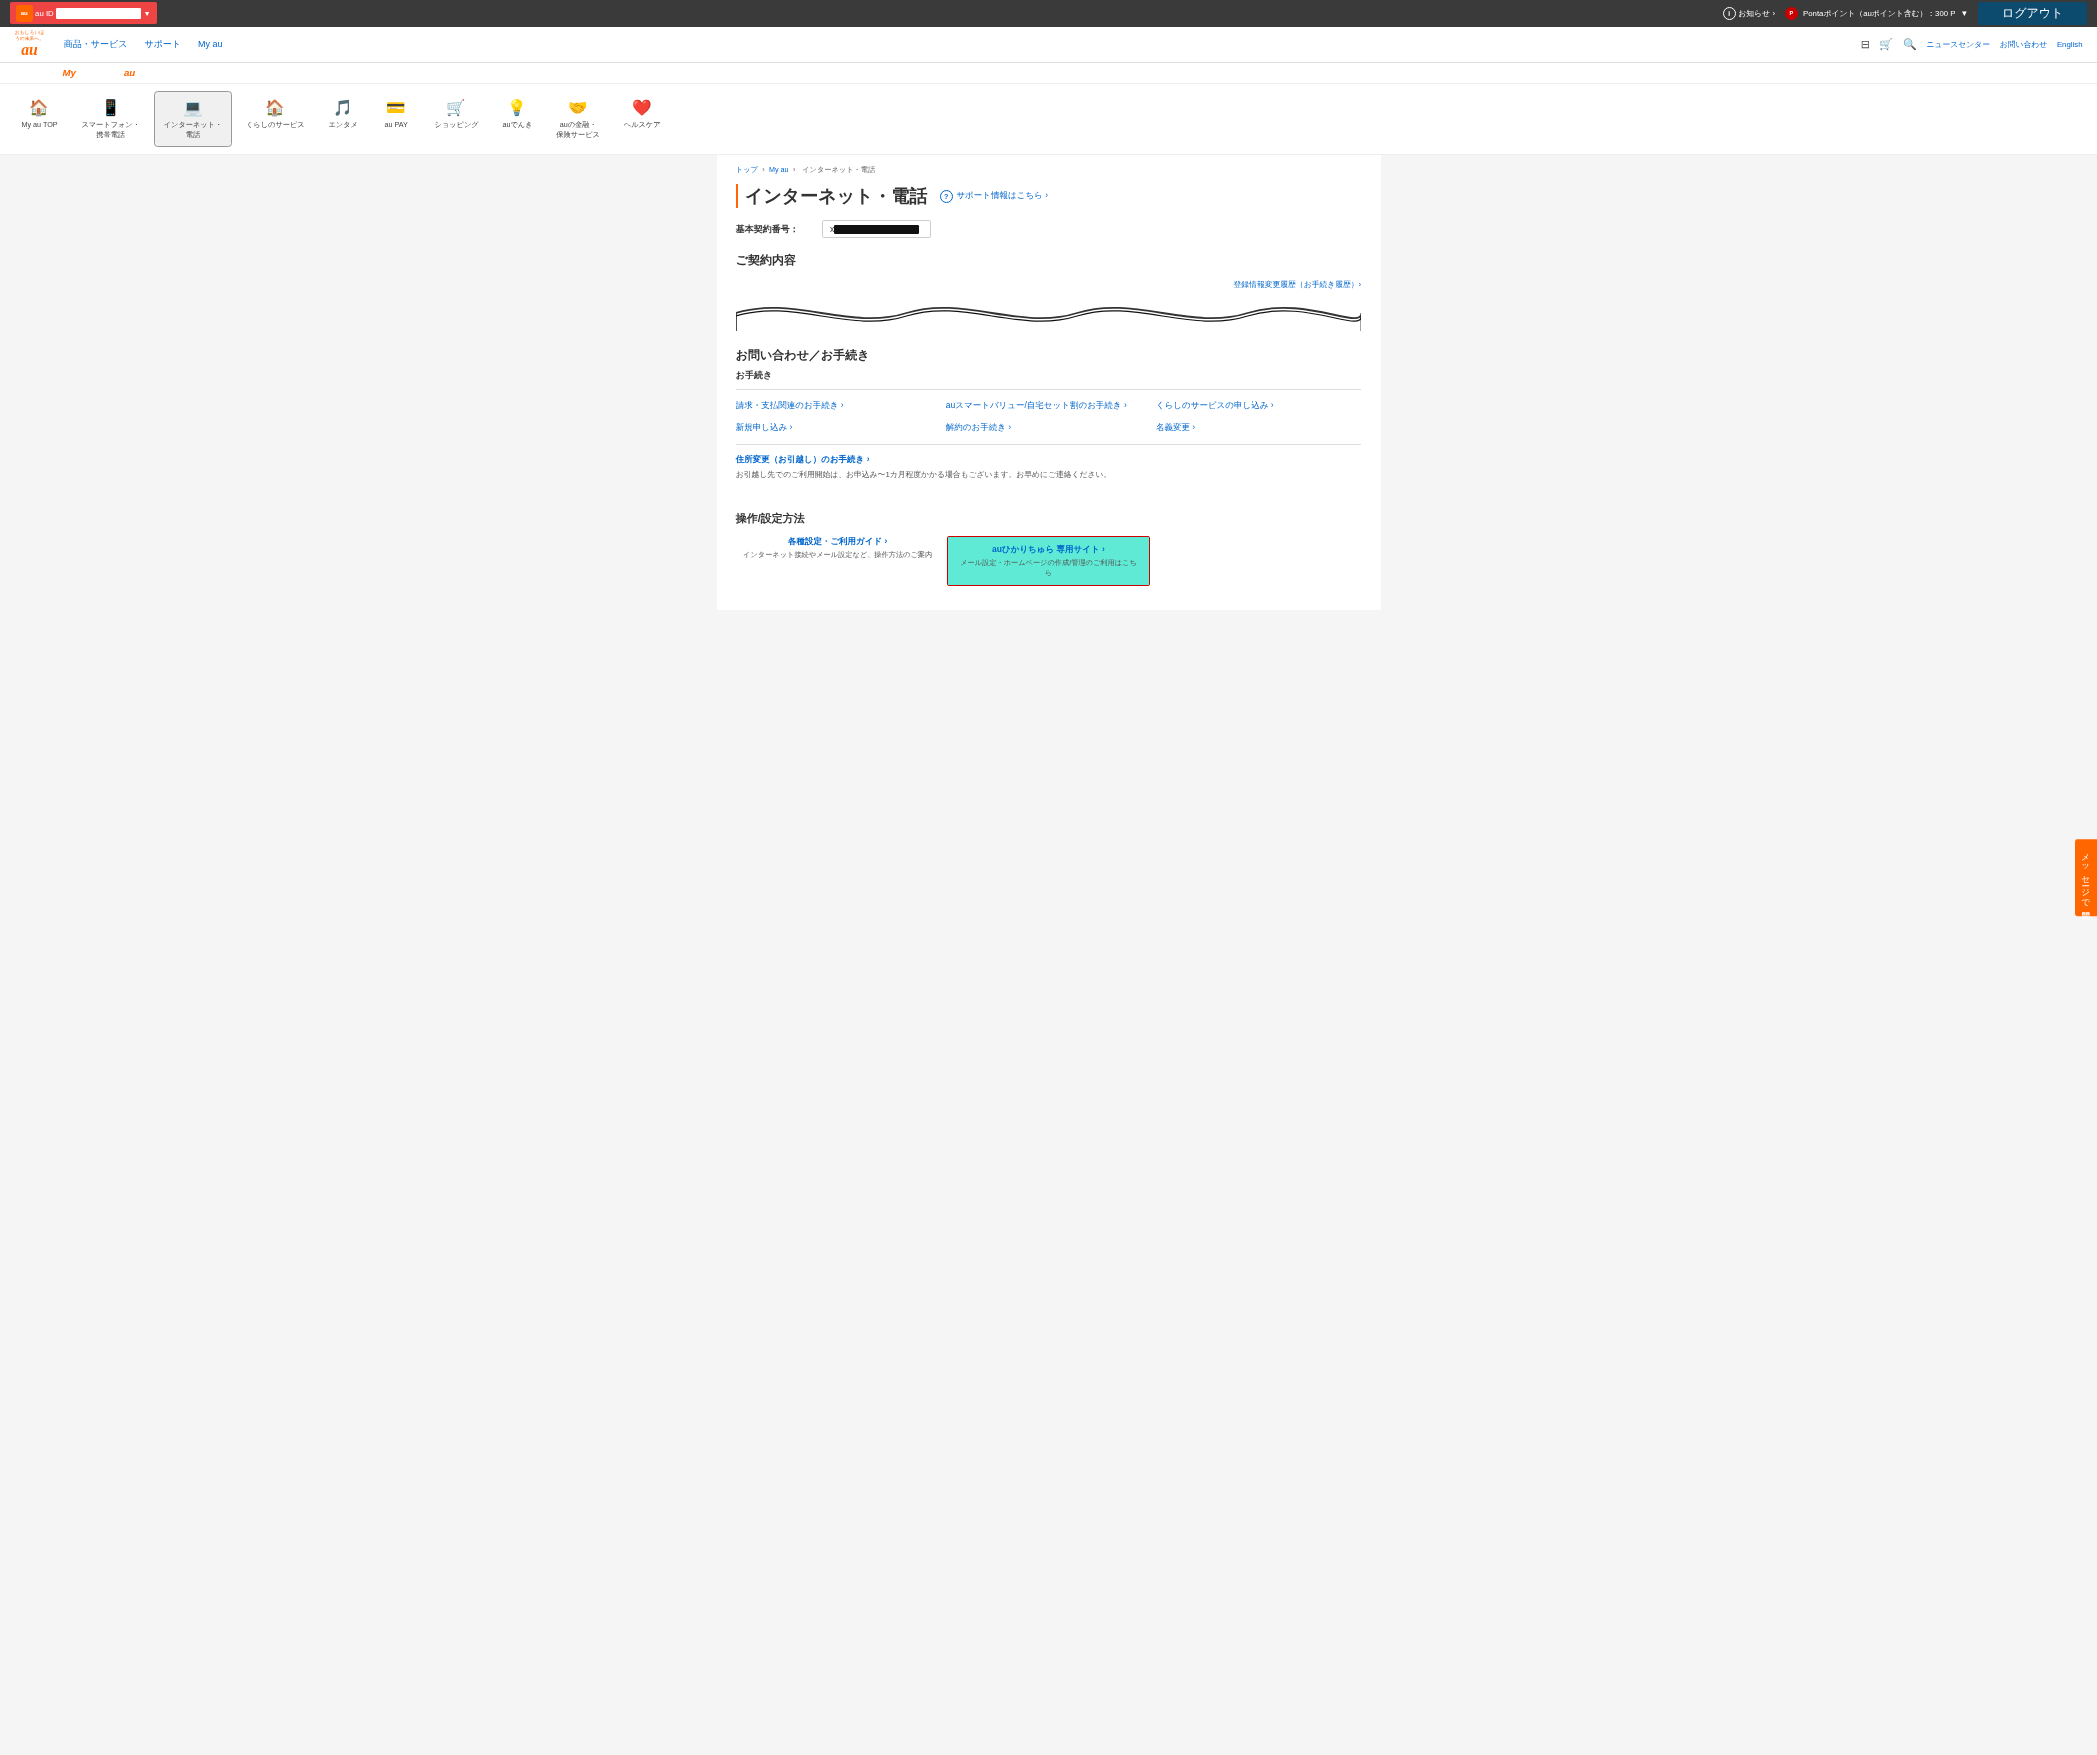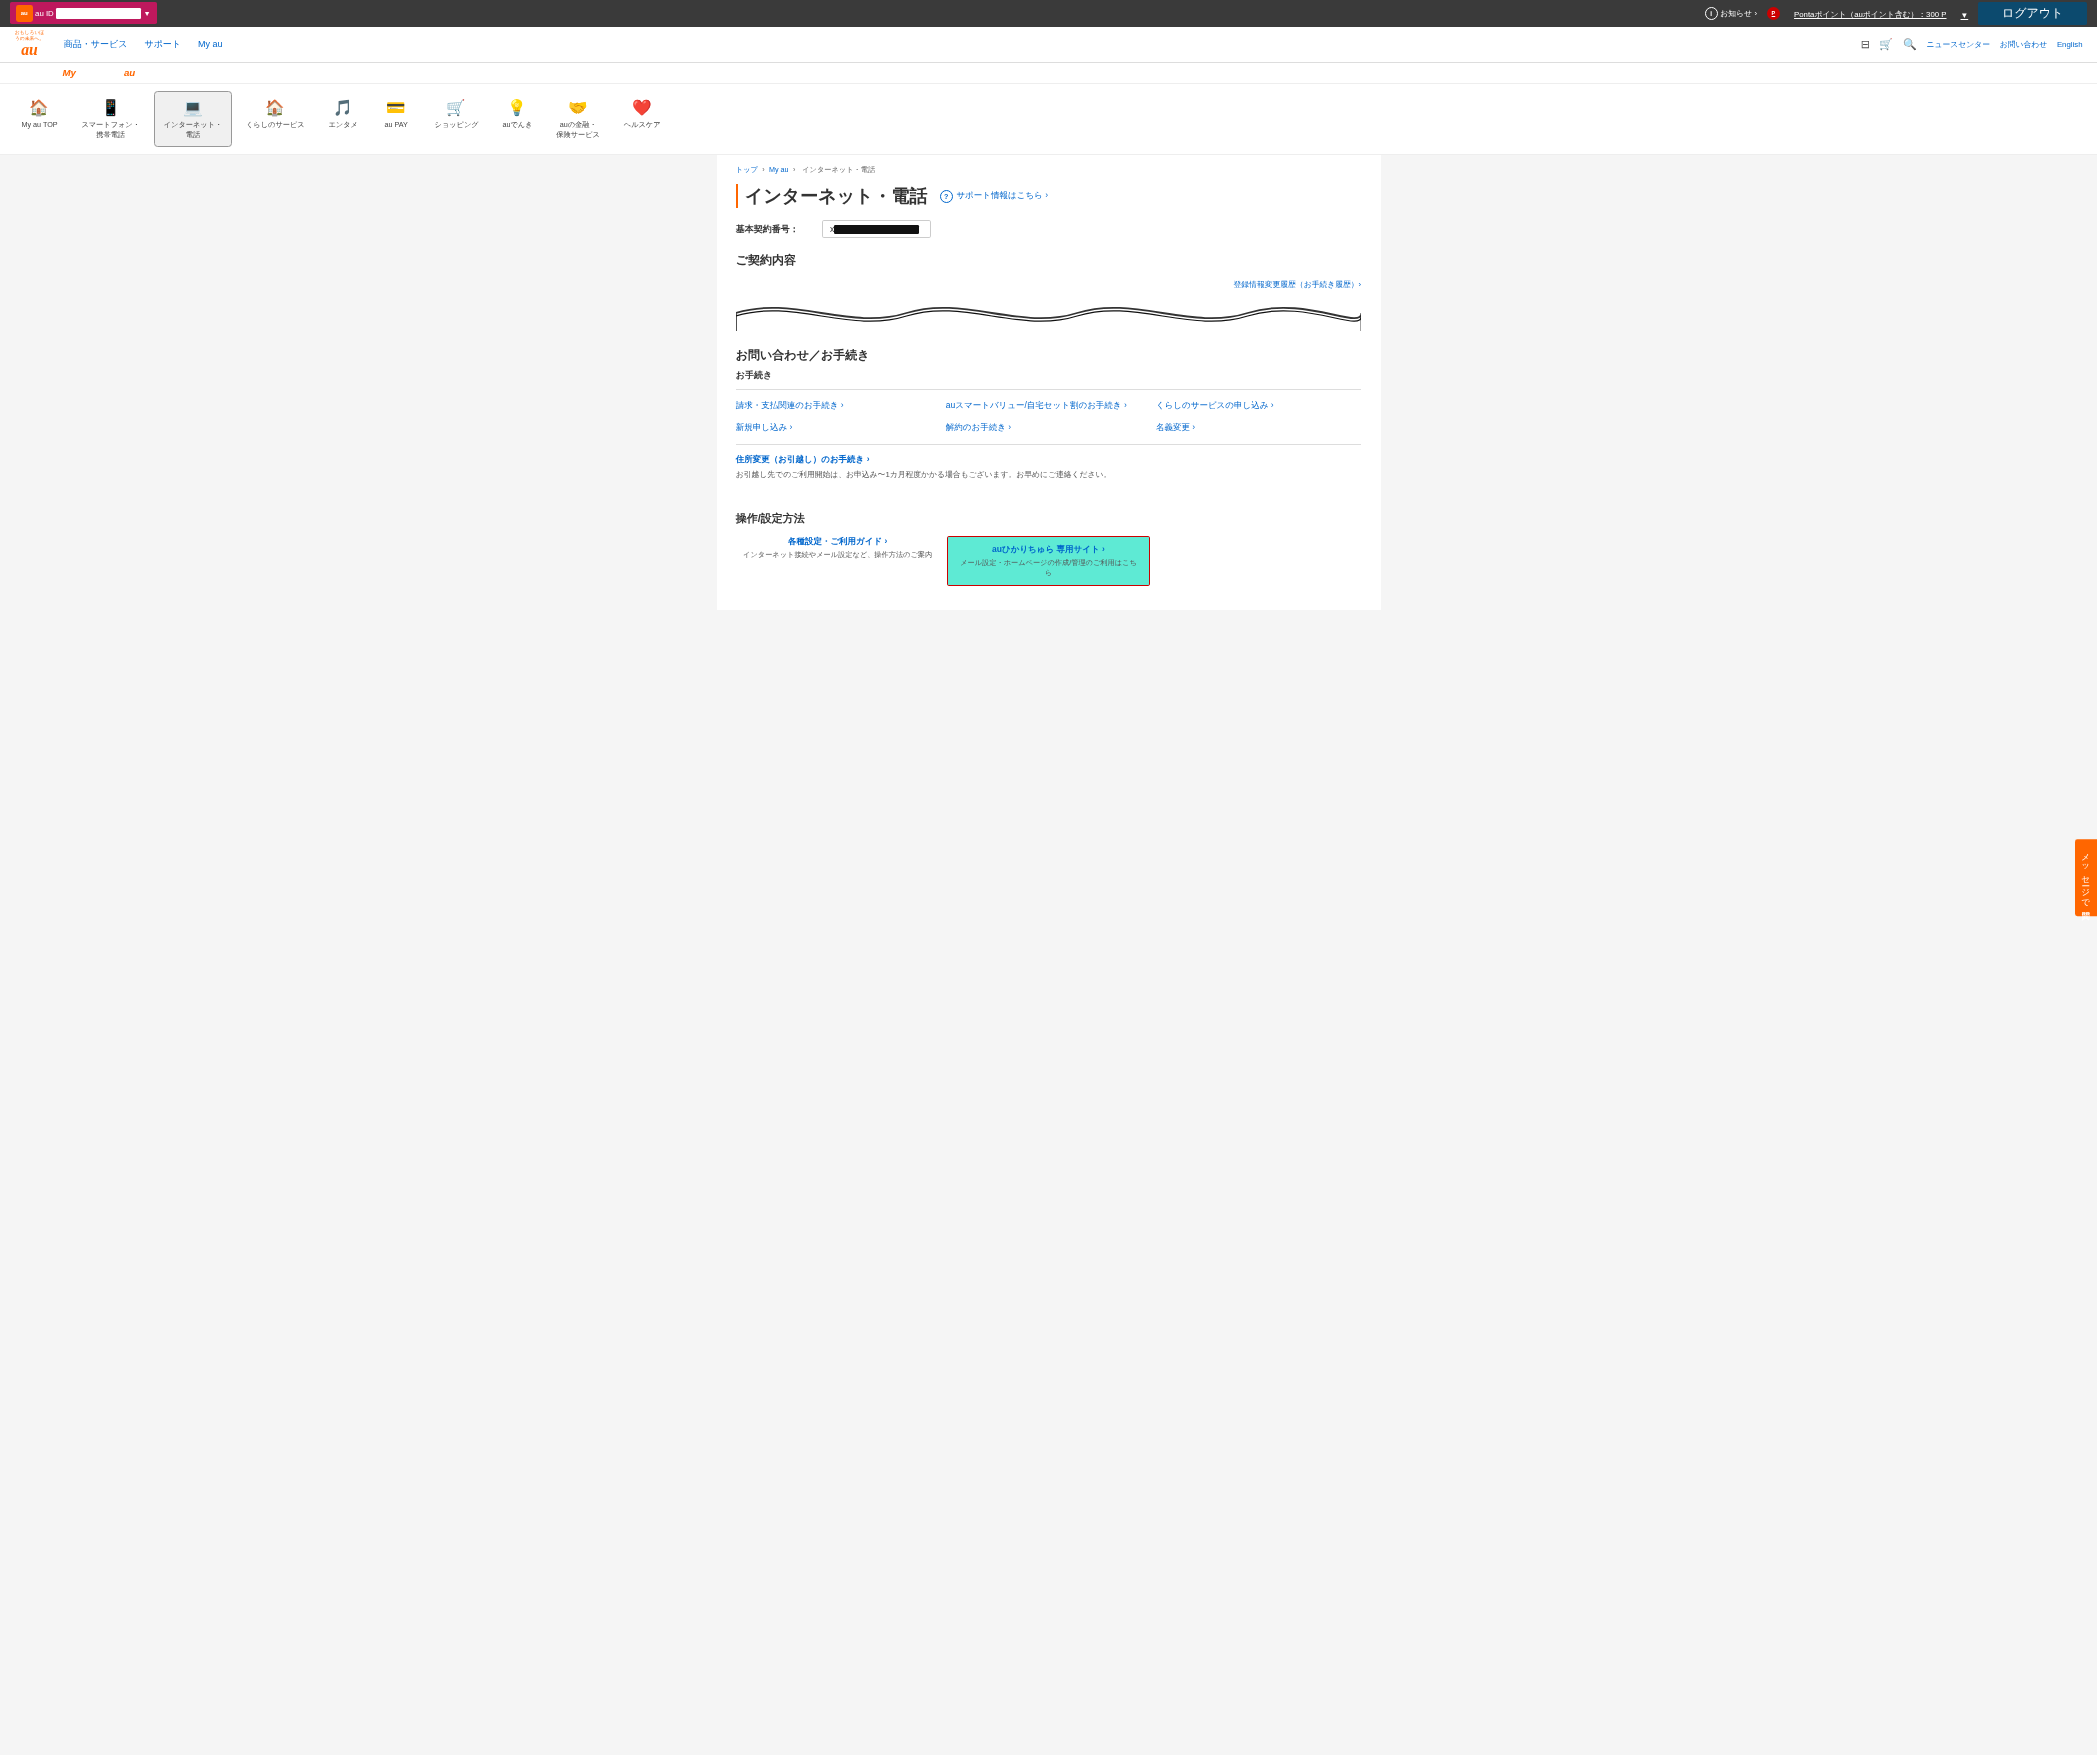--- a/index.html
+++ b/index.html
@@ -13,21 +13,21 @@
       align-items: center;
       justify-content: space-between;
       padding: 0 9.7px;
       height: 26.6px;
       font-size: 7.8px;
     }
     .top-bar-left { display: flex; align-items: center; gap: 4.8px; }
     .top-bar-right { display: flex; align-items: center; gap: 9.7px; }
     .au-id-box {
       display: flex; align-items: center; gap: 2.4px;
-      background: #be185d; border-radius: 1.8px; padding: 2.4px 6px;
+      background: #ef4444; border-radius: 1.8px; padding: 2.4px 6px;
     }
     .au-id-logo {
       width: 17px; height: 17px; background: #ff6600; border-radius: 2.4px;
       display: flex; align-items: center; justify-content: center;
       font-weight: bold; font-size: 6px; color: white;
     }
     .au-id-text { color: #fff; font-size: 7.8px; }
     .au-id-input {
       background: #fff; color: #333; border: none; padding: 1.2px 3.6px;
       border-radius: 1.2px; width: 85px; font-size: 7.8px;
@@ -36,22 +36,22 @@
     .notif-btn {
       display: flex; align-items: center; gap: 2.4px;
       color: #fff; cursor: pointer; font-size: 7.8px;
     }
     .notif-icon {
       width: 13.3px; height: 13.3px; border: 1.2px solid #fff; border-radius: 50%;
       display: flex; align-items: center; justify-content: center;
       font-size: 6.6px; font-weight: bold;
     }
     .ponta-btn {
-      display: flex; align-items: flex-end; gap: 14px;
-      color: #fff; cursor: pointer; font-size: 7.8px; text-decoration: underline;
+      display: flex; align-items: center; gap: 5px;
+      color: #fff; cursor: pointer; font-size: 7.8px;
     }
     .ponta-icon {
       width: 13.3px; height: 13.3px; background: #cc0000; border-radius: 50%;
       display: flex; align-items: center; justify-content: center;
       font-size: 5.4px; font-weight: bold; color: white;
     }
     .logout-btn {
       background: #0c4a6e; color: #fff; border: none; padding: 3px 24px;
       border-radius: 1.8px; cursor: pointer; font-size: 12px;
     }

